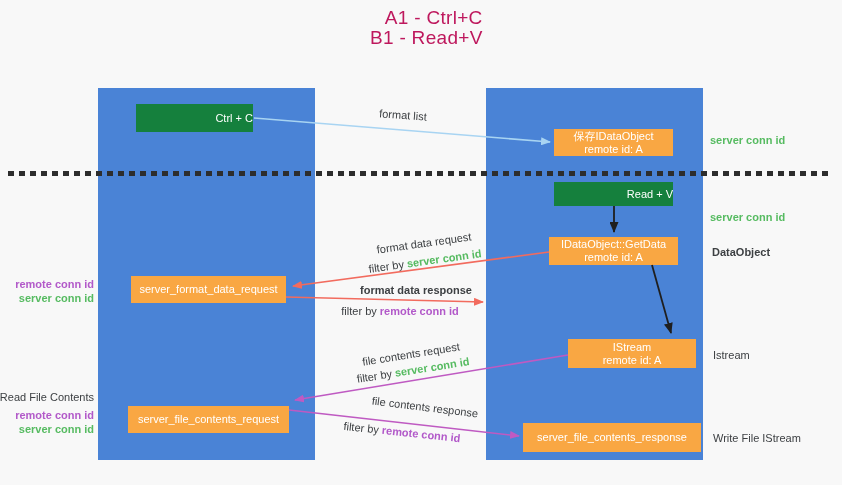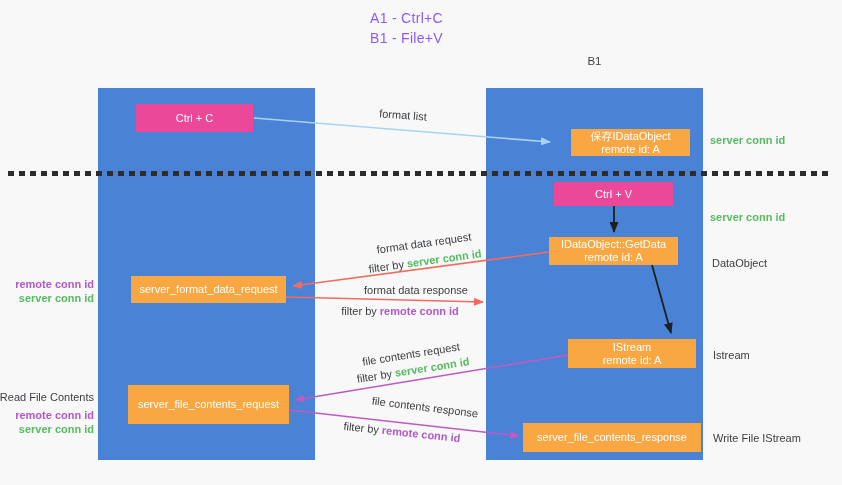--- a/index.html
+++ b/index.html
@@ -5,41 +5,41 @@
   html,body{margin:0;padding:0;}
   body{
     width:842px;height:485px;background:#f8f8f8;
     font-family:"Liberation Sans", sans-serif;
     -webkit-font-smoothing:antialiased;
   }
   .canvas{position:relative;width:842px;height:485px;overflow:hidden;}
 
   .title{
     position:absolute;left:370px;top:8px;
-    font-size:14px;line-height:20px;color:#8b5cf6;letter-spacing:.3px;text-align:right;
+    font-size:19px;line-height:20px;color:#be185d;letter-spacing:.3px;text-align:right;
   }
 
   .lane{position:absolute;top:88px;width:217px;height:372px;background:#4a83d6;}
   .lane-header{
     position:absolute;top:55px;width:217px;text-align:center;
     font-size:11.5px;line-height:13px;color:#424242;
   }
 
   .divider{
     position:absolute;left:8px;top:171px;width:825px;height:5px;
     background-image:repeating-linear-gradient(90deg,#2d2d2d 0 6px,transparent 6px 11px);
   }
 
   .node{
     position:absolute;display:flex;flex-direction:column;
     align-items:center;justify-content:center;
     color:#ffffff;font-size:11px;line-height:13px;text-align:center;
     white-space:nowrap;
   }
-  .green{background:#ec4899;}
+  .green{background:#15803d;align-items:flex-end;}
   .orange{background:#f9a743;}
 
   svg.arrows{position:absolute;left:0;top:0;pointer-events:none;}
 
   .elabel{
     position:absolute;font-size:11px;color:#3d4043;white-space:nowrap;
     transform:translate(-50%,-50%);
   }
   .rot-n8{transform:translate(-50%,-50%) rotate(-8deg);}
   .rot-n9{transform:translate(-50%,-50%) rotate(-9deg);}
@@ -54,61 +54,60 @@
   .t-purple{color:#b259c9;font-weight:bold;}
   .t-dark{color:#3d4043;}
 </style>
 </head>
 <body>
 
 <div class="canvas">
 
   <div class="title">
     <div>A1 - Ctrl+C</div>
-    <div>B1 - File+V</div>
+    <div>B1 - Read+V</div>
   </div>
 
   <div class="lane-header" style="left:486px;">
-    <div>B1</div>
   </div>
 
   <div class="lane" style="left:98px;"></div>
   <div class="lane" style="left:486px;"></div>
 
   <div class="divider"></div>
 
   <div class="node green" style="left:136px;top:104px;width:117px;height:28px;">
     <span>Ctrl + C</span>
   </div>
 
-  <div class="node orange" style="left:554px;top:129px;width:119px;height:27px;margin-left:17px;">
+  <div class="node orange" style="left:554px;top:129px;width:119px;height:27px;">
     <span>保存IDataObject</span>
     <span>remote id: A</span>
   </div>
 
   <div class="node green" style="left:554px;top:182px;width:119px;height:24px;">
-    <span>Ctrl + V</span>
+    <span>Read + V</span>
   </div>
 
   <div class="node orange" style="left:549px;top:237px;width:129px;height:28px;text-align:right;">
     <span>IDataObject::GetData</span>
     <span>remote id: A</span>
   </div>
 
   <div class="node orange" style="left:131px;top:276px;width:155px;height:27px;">
     <span>server_format_data_request</span>
   </div>
 
 
   <div class="node orange" style="left:568px;top:339px;width:128px;height:29px;">
     <span>IStream</span>
     <span>remote id: A</span>
   </div>
 
-  <div class="node orange" style="left:128px;top:385px;width:161px;height:39px;">
+  <div class="node orange" style="left:128px;top:406px;width:161px;height:27px;">
     <span>server_file_contents_request</span>
   </div>
 
   <div class="node orange" style="left:523px;top:423px;width:178px;height:29px;">
     <span>server_file_contents_response</span>
   </div>
 
   <svg class="arrows" width="842" height="485" viewBox="0 0 842 485">
     <defs>
       <marker id="m-blue" markerUnits="userSpaceOnUse" markerWidth="10" markerHeight="8" refX="9" refY="4" orient="auto">
@@ -135,21 +134,21 @@
 
   <div class="elabel rot-p4" style="left:403px;top:115px;">format list</div>
 
   <div class="elabel rot-n8" style="left:424px;top:243px;">format data request</div>
 
   <div class="elabel rot-n8" style="left:425px;top:261px;">
     <span>filter by</span>
     <span class="t-green">server conn id</span>
   </div>
 
-  <div class="elabel" style="left:416px;top:290px;">format data response</div>
+  <div class="elabel" style="left:416px;top:290px;font-weight:bold;">format data response</div>
 
   <div class="elabel" style="left:400px;top:311px;">
     <span>filter by</span>
     <span class="t-purple">remote conn id</span>
   </div>
 
   <div class="elabel rot-n9" style="left:411px;top:354px;">file contents request</div>
 
   <div class="elabel rot-n9" style="left:413px;top:370px;">
     <span>filter by</span>
@@ -158,21 +157,21 @@
 
   <div class="elabel rot-p7" style="left:425px;top:407px;">file contents response</div>
 
   <div class="elabel rot-p6" style="left:402px;top:432px;">
     <span>filter by</span>
     <span class="t-purple">remote conn id</span>
   </div>
 
   <div class="side side-right t-green" style="top:134px;">server conn id</div>
   <div class="side side-right t-green" style="top:211px;">server conn id</div>
-  <div class="side side-right t-dark" style="top:257px;left:712px;">DataObject</div>
+  <div class="side side-right t-dark" style="top:246px;left:712px;font-weight:bold;">DataObject</div>
   <div class="side side-right t-dark" style="top:349px;left:713px;">Istream</div>
   <div class="side side-right t-dark" style="top:432px;left:713px;">Write File IStream</div>
 
   <div class="side side-left t-purple" style="top:278px;">remote conn id</div>
   <div class="side side-left t-green" style="top:292px;">server conn id</div>
   <div class="side side-left t-dark" style="top:391px;margin-left:16px;">Read File Contents</div>
   <div class="side side-left t-purple" style="top:409px;">remote conn id</div>
   <div class="side side-left t-green" style="top:423px;">server conn id</div>
 
 </div>

